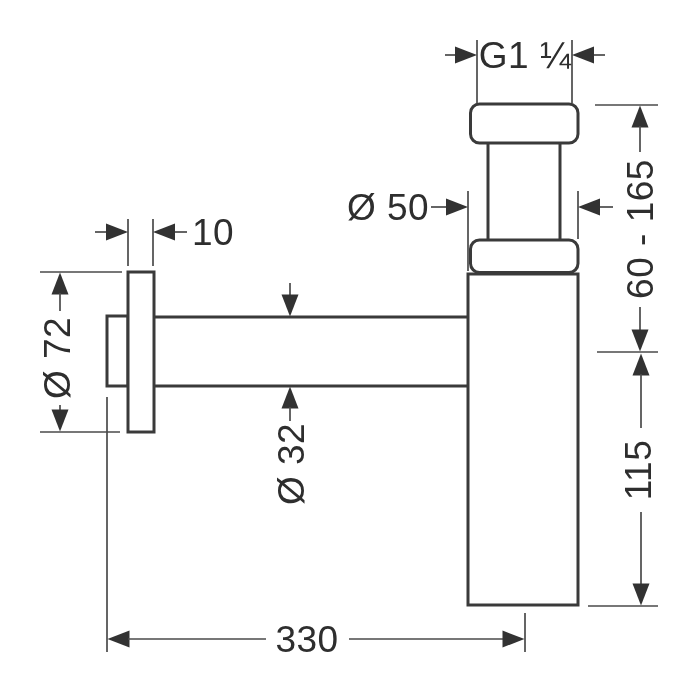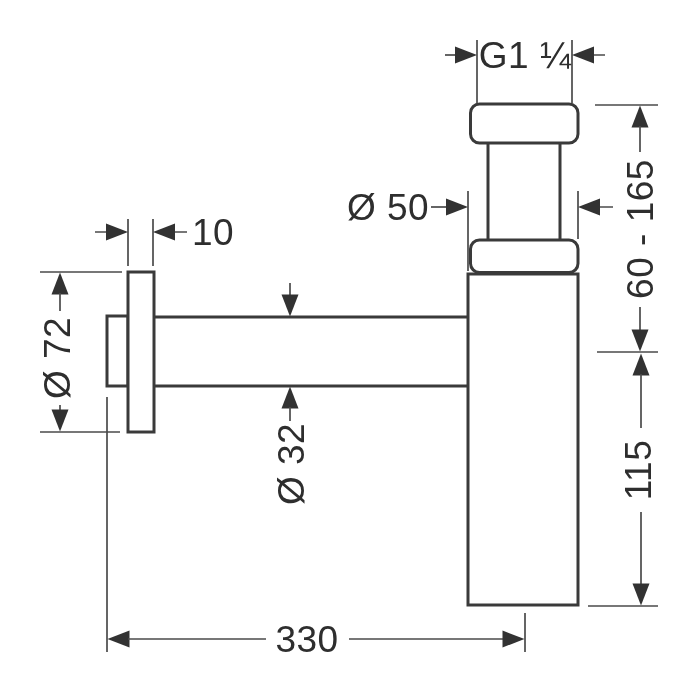--- a/index.html
+++ b/index.html
@@ -6,21 +6,20 @@
     margin: 0;
     padding: 0;
     background: #ffffff;
   }
   .stage {
     position: relative;
     width: 700px;
     height: 700px;
     background: #ffffff;
     overflow: hidden;
-    border-radius: 13px;
   }
   svg {
     display: block;
   }
   .outline {
     stroke: #3a3a3a;
     stroke-width: 3;
     fill: none;
   }
   .outline .filled {

